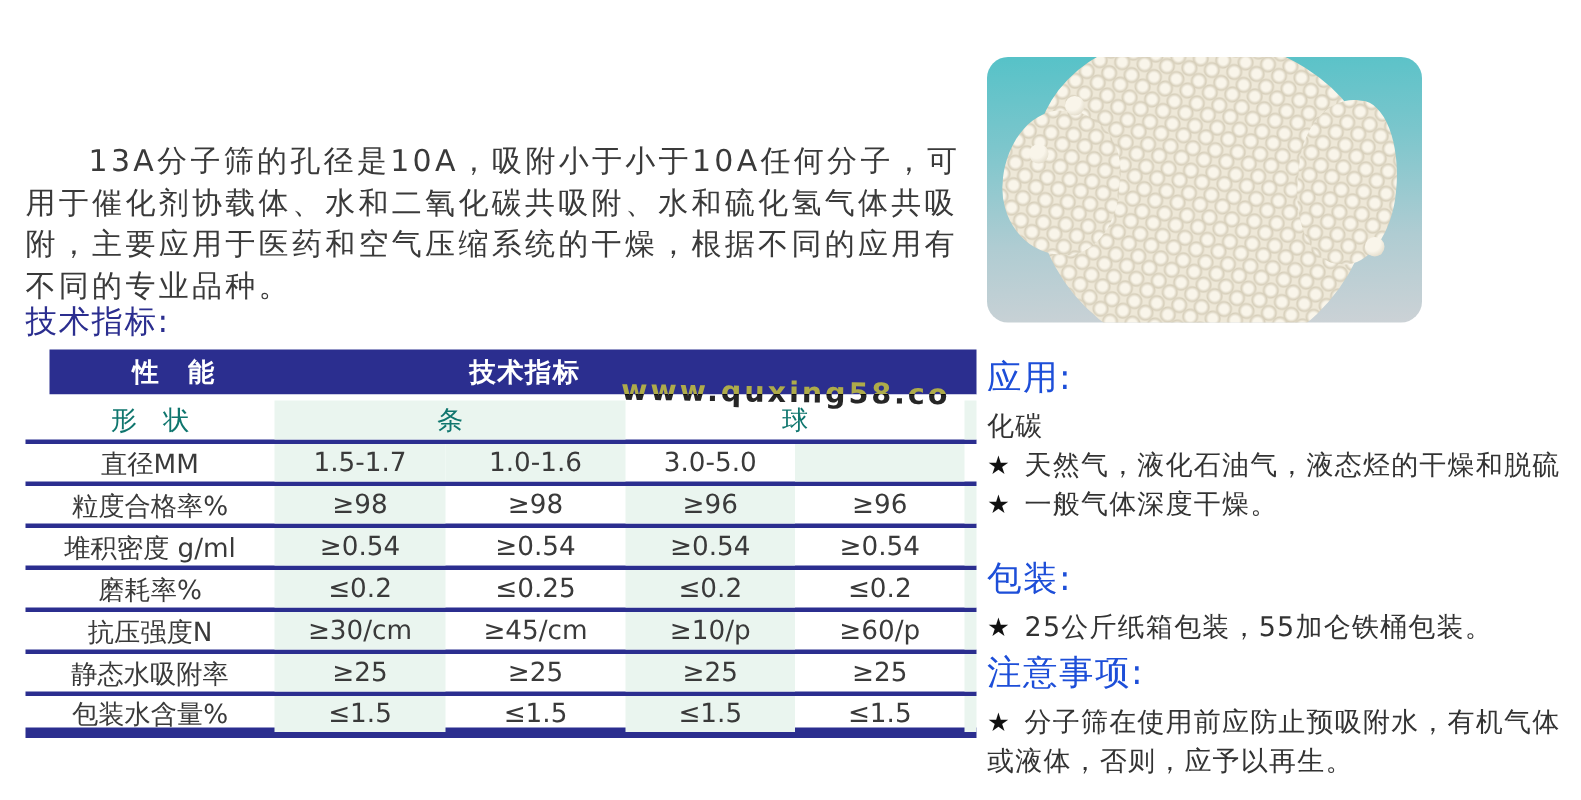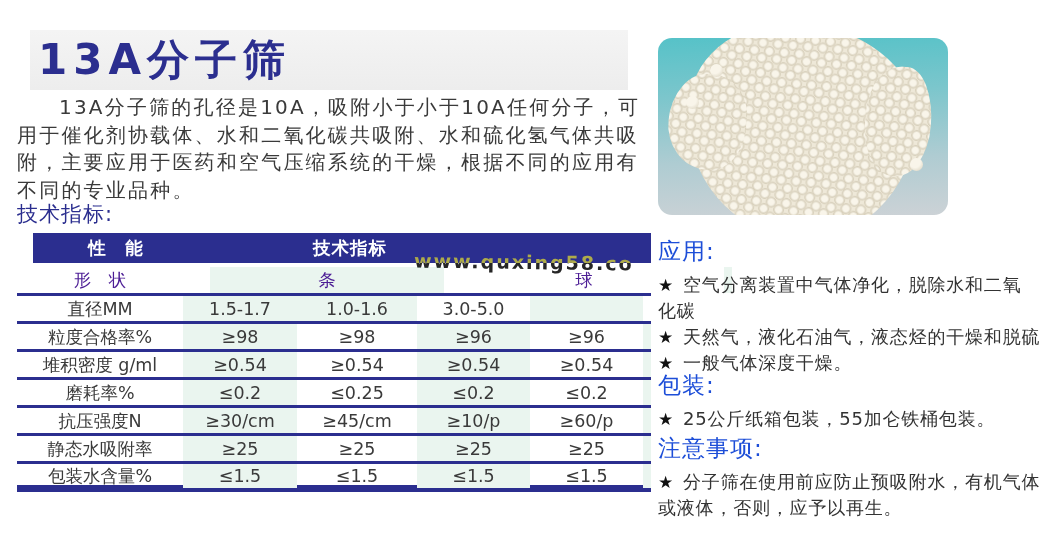--- a/index.html
+++ b/index.html
@@ -38,21 +38,21 @@
   .spec-table { position:absolute; left:17px; top:233px; width:634px; font-size:17.5px; }
   .t-head {
     display:grid; grid-template-columns:166px 1fr; height:30px;
     background:#2b2e8f; color:#ffffff; font-weight:bold; align-items:center;margin-left:16px;
   }
   .t-head .hc1 { text-align:center; letter-spacing:1px; }
   .t-head .hc2 { text-align:center; padding-right:150px; letter-spacing:1px; }
   .t-gap { height:4px; background:#ffffff; }
   .shape-row {
     display:grid; grid-template-columns:166px 234px 226px 8px; height:29px;
-    border-bottom:3px solid #2b2e8f; color:#4c1d95;gap:27px;
+    border-bottom:3px solid #2b2e8f; color:#0f766e;
   }
   .data-row {
     display:grid; grid-template-columns:166px 114px 120px 113px 113px 8px; height:28px;
     border-bottom:3px solid #2b2e8f; color:#3a3a3a;
   }
   .data-row.last { border-bottom-width:7px; }
   .cell { display:flex; align-items:center; justify-content:center; height:100%; }
   .mint { background:#eaf5ef; }
   .shape-row::after, .data-row::after { content:""; background:#eaf5ef; height:100%; }
 
@@ -99,23 +99,20 @@
   .sec { position:absolute; left:658px; width:396px; color:#333333; }
   .sec-h { font-size:23px; font-weight:normal; color:#1d4ed8; letter-spacing:1px; margin-bottom:5px; }
   .sec-line { font-size:18px; line-height:26px; letter-spacing:0.8px; white-space:nowrap; }
   .star { margin-right:9px; color:#111111; font-size:17px; }
 </style>
 </head>
 <body>
 
 <div id="canvas">
 
-  <div class="title-band">
-    <div class="title">13A分子筛</div>
-  </div>
 
   <p class="intro">13A分子筛的孔径是10A，吸附小于小于10A任何分子，可用于催化剂协载体、水和二氧化碳共吸附、水和硫化氢气体共吸附，主要应用于医药和空气压缩系统的干燥，根据不同的应用有不同的专业品种。</p>
 
   <div class="tech-heading">技术指标:</div>
 
   <div class="watermark">www.quxing58.co</div>
 
   <div class="spec-table">
     <div class="t-head">
       <div class="hc1">性　能</div>
@@ -180,21 +177,20 @@
 
   <div class="photo">
     <div class="beads"></div>
     <div class="stray" style="left:52px; top:26px;"></div>
     <div class="stray" style="left:28px; top:58px;"></div>
     <div class="stray" style="left:252px; top:120px;"></div>
   </div>
 
   <div class="sec" style="top:236px;">
     <div class="sec-h">应用:</div>
-    <div class="sec-line"><span class="star">★</span><span>空气分离装置中气体净化，脱除水和二氧</span></div>
     <div class="sec-line"><span>化碳</span></div>
     <div class="sec-line"><span class="star">★</span><span>天然气，液化石油气，液态烃的干燥和脱硫</span></div>
     <div class="sec-line"><span class="star">★</span><span>一般气体深度干燥。</span></div>
   </div>
 
   <div class="sec" style="top:370px;">
     <div class="sec-h">包装:</div>
     <div class="sec-line"><span class="star">★</span><span>25公斤纸箱包装，55加仑铁桶包装。</span></div>
   </div>
 

